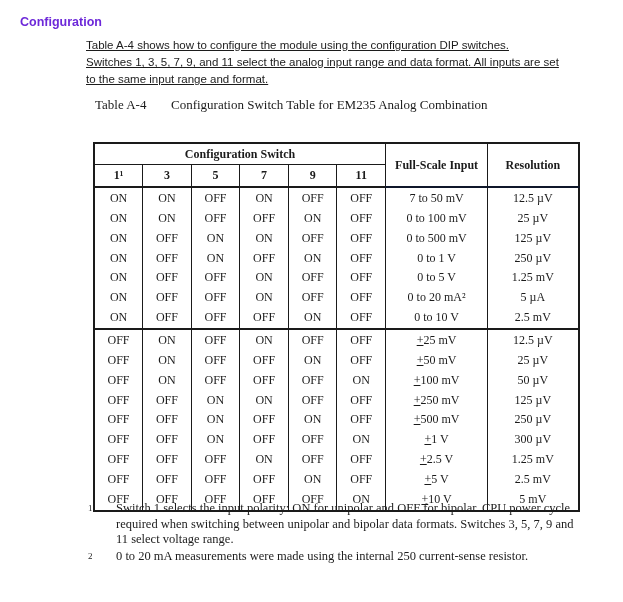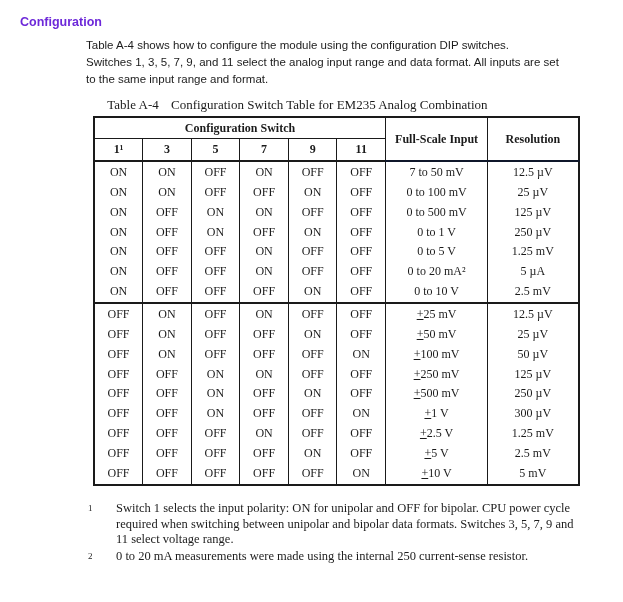--- a/index.html
+++ b/index.html
@@ -14,29 +14,30 @@
   .heading {
     position: absolute; left: 20px; top: 15px;
     font-family: "Liberation Sans", sans-serif;
     font-size: 12.5px; font-weight: bold; color: #6d28d9;
   }
   .intro {
     position: absolute; left: 86px; top: 37px; width: 525px;
     font-family: "Liberation Sans", sans-serif;
     font-size: 11.5px; line-height: 17px; color: #1c1c1c;
     white-space: pre-line;
+    text-decoration: underline;
   }
   .caption {
     position: absolute; left: 95px; top: 97px;
     font-family: "Liberation Serif", serif;
     font-size: 13px; color: #1b1b1b;
   }
-  .caption-label { display: inline-block; width: 76px; text-align: center; }
+  .caption-label { display: inline-block; width: 76px; }
   table.cfg-table {
-    position: absolute; left: 93px; top: 116px;
+    position: absolute; left: 93px; top: 142px;
     width: 485px; height: 370px;
     border-collapse: collapse; table-layout: fixed;
     font-family: "Liberation Serif", serif;
     font-size: 12px; color: #1b1b1b;
     border: 2px solid #1a1a1a;
   }
   col.sw  { width: 48.6px; }
   col.fs  { width: 102px; }
   col.res { width: 91px; }
   .cfg-table th, .cfg-table td {

